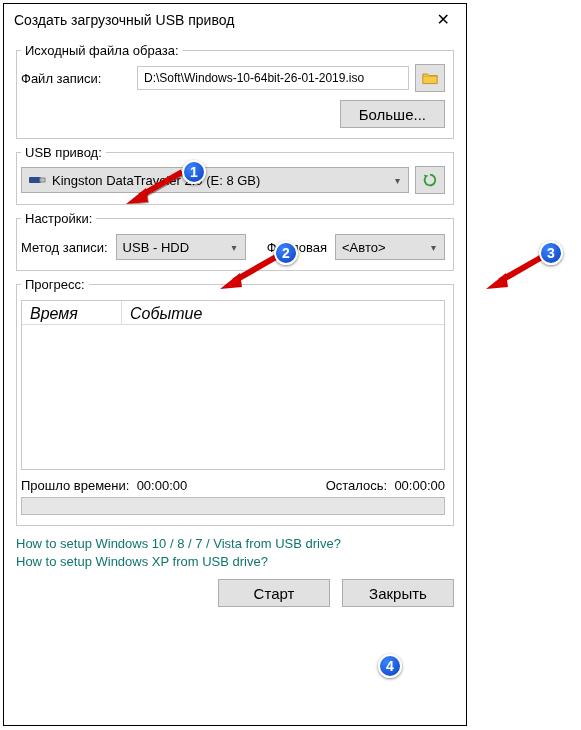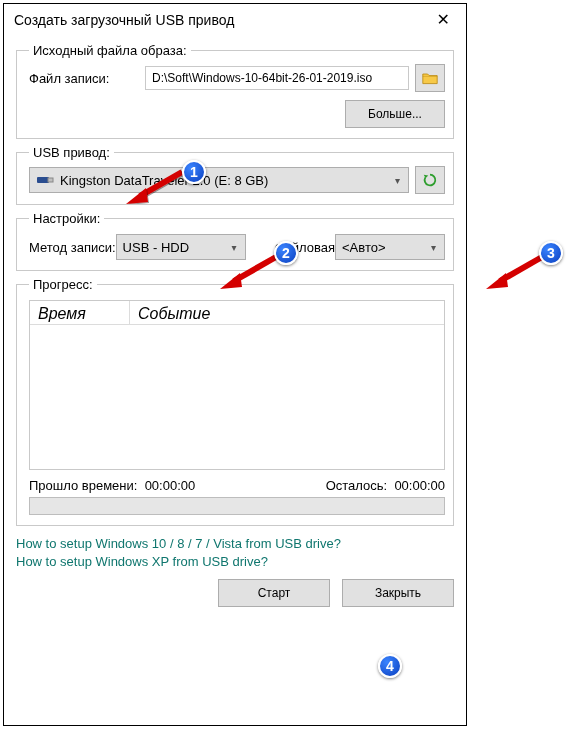--- a/index.html
+++ b/index.html
@@ -35,21 +35,21 @@
     font-weight: 300;
     padding: 0 6px;
     cursor: pointer;
   }
   .body {
     padding: 4px 12px 10px 12px;
   }
   fieldset.group {
     border: 1px solid #c9c9c9;
     margin: 6px 0 6px 0;
-    padding: 4px 8px 10px 12px;
+    padding: 4px 8px 10px 4px;
   }
   legend.title {
     font-size: 13px;
     padding: 0 4px;
   }
   .row {
     display: flex;
     align-items: center;
     gap: 6px;
     margin-top: 2px;
@@ -61,21 +61,21 @@
     border: 1px solid #c9c9c9;
     padding: 2px 6px;
     font-size: 12px;
     background: #fff;
     text-align: left;
   }
   .btn {
     height: 28px;
     border: 1px solid #adadad;
     background: #e1e1e1;
-    font-size: 12px;
+    font-size: 15px;
     cursor: pointer;
   }
   .btn-rect {
     min-width: 100px;
     padding: 0 18px;
   }
   .btn-sq {
     width: 30px;
     display: inline-flex;
     align-items: center;
@@ -94,20 +94,21 @@
     padding: 0 8px 0 6px;
     cursor: pointer;
   }
   .combo .chev { font-size: 10px; color:#555; margin-left:8px; }
   .usb-combo { flex:1; }
   .usb-icon { margin-right:6px; display:inline-flex; }
   .refresh-btn svg { display:block; }
   .settings-row {
     display:flex;
     align-items:center;
+    gap: 8px;
     margin-top:4px;
   }
   .combo-sm { width: 130px; }
   .combo-sm2 { width: 110px; }
   .spacer { flex:1; }
   .list-box {
     border: 1px solid #c9c9c9;
     height: 170px;
     margin-top: 4px;
     background:#fff;

